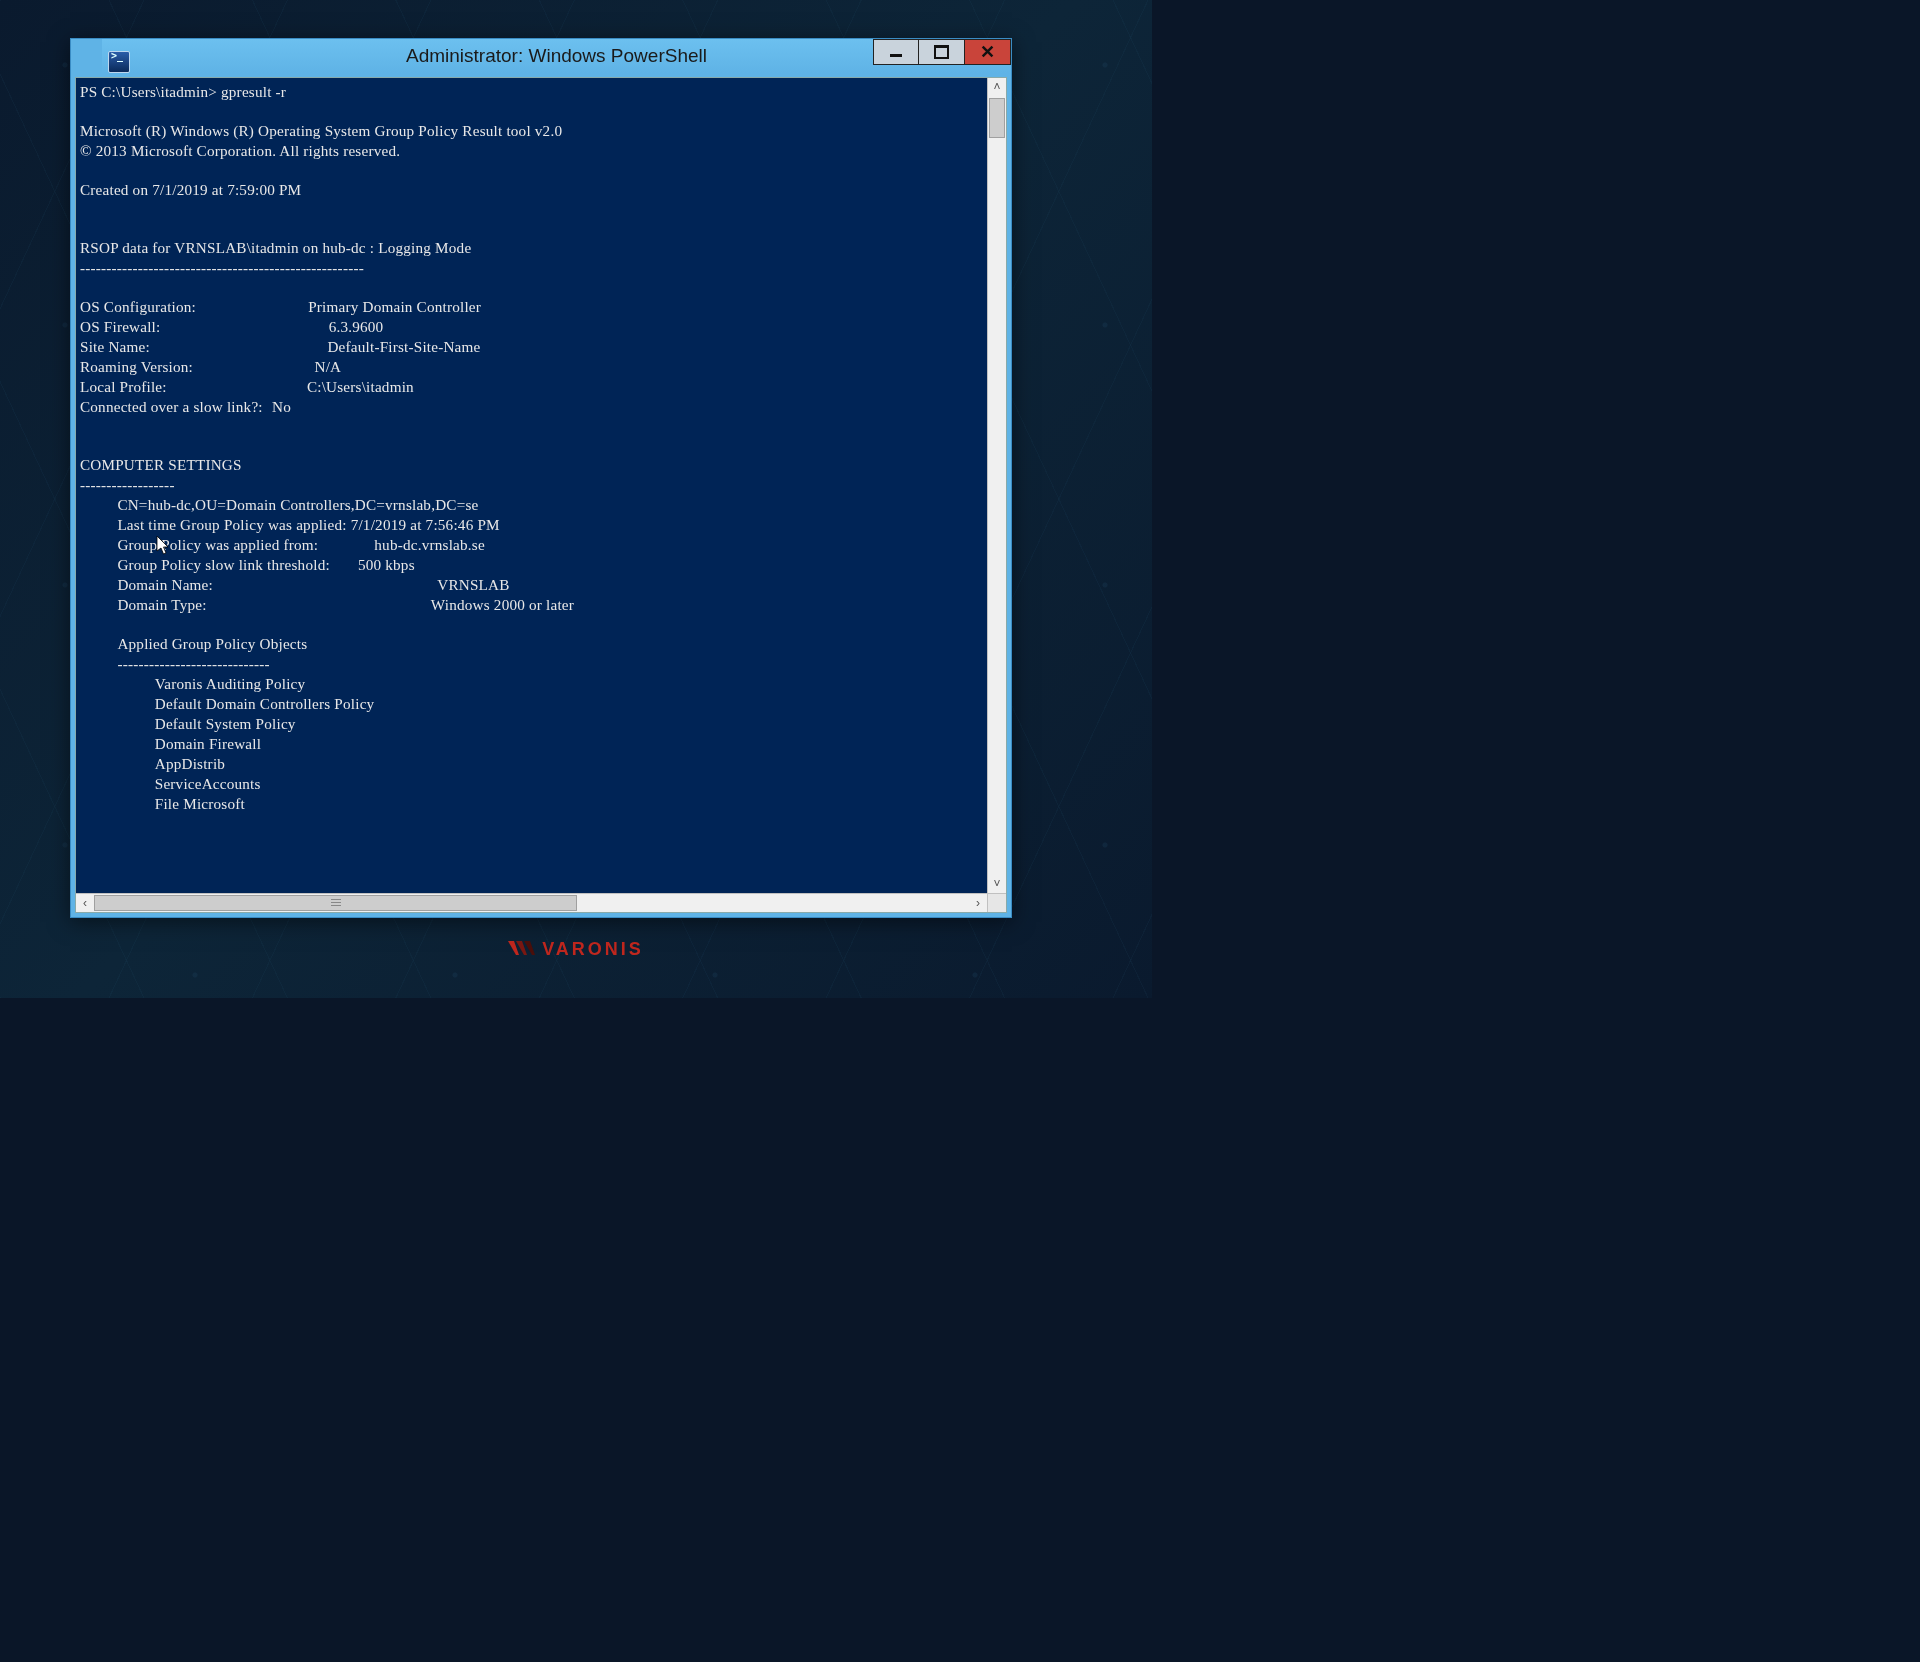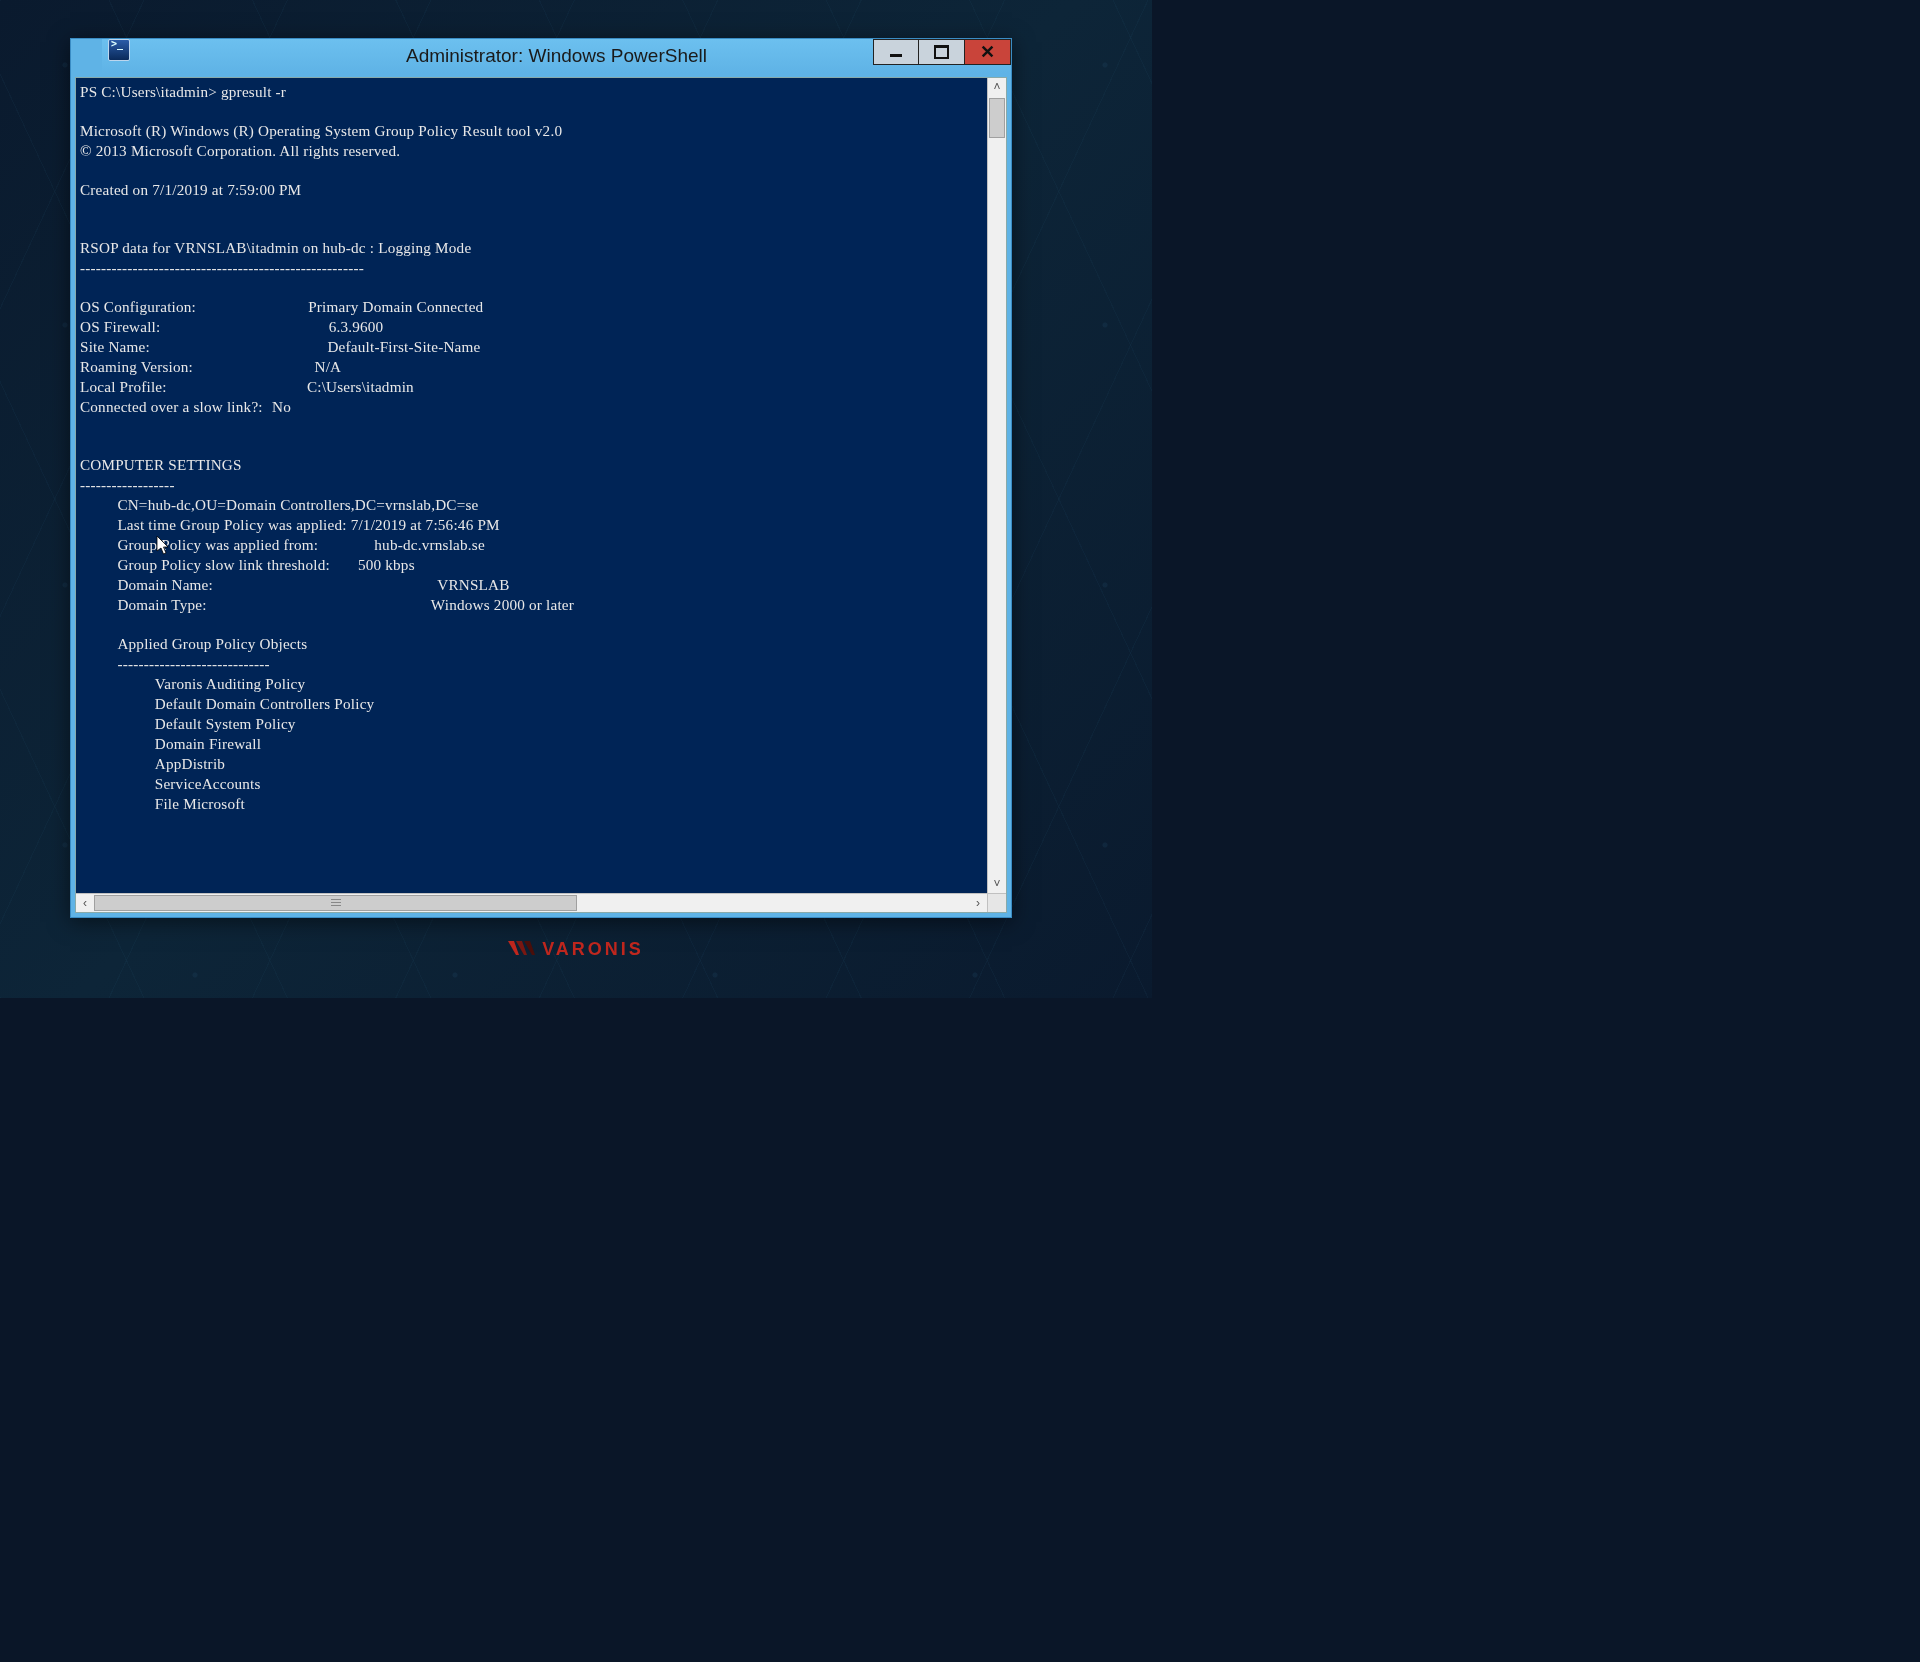--- a/index.html
+++ b/index.html
@@ -41,21 +41,21 @@
     box-shadow: 0 4px 20px rgba(0,0,0,0.5);
     z-index: 10;
     display: flex;
     flex-direction: column;
   }
 
   .titlebar {
     height: 34px;
     background: linear-gradient(#6cc0ef, #5fb3e6);
     display: flex;
-    align-items: flex-start;
+    align-items: flex-end;
     position: relative;
     flex-shrink: 0;
     margin-left: 31px;
   }
   .titlebar .app-icon {
     width: 20px; height: 20px;
     margin: 0 8px 0 6px;
     background: linear-gradient(#2a5ca8, #0a2a5a);
     border: 1px solid #bcd6ee;
     border-radius: 2px;
@@ -236,21 +236,21 @@
 
 <span>Microsoft (R) Windows (R) Operating System Group Policy Result tool v2.0</span>
 <span>© 2013 Microsoft Corporation. All rights reserved.</span>
 
 <span>Created on 7/1/2019 at 7:59:00 PM</span>
 
 
 <span>RSOP data for VRNSLAB\itadmin on hub-dc : Logging Mode</span>
 <span>------------------------------------------------------</span>
 
-<span>OS Configuration:</span>            <span>Primary Domain Connected</span>
+<span>OS Configuration:</span>            <span>Primary Domain Controller</span>
 <span>OS Firewall:</span>                  <span>6.3.9600</span>
 <span>Site Name:</span>                   <span>Default-First-Site-Name</span>
 <span>Roaming Version:</span>             <span>N/A</span>
 <span>Local Profile:</span>               <span>C:\Users\itadmin</span>
 <span>Connected over a slow link?:</span> <span>No</span>
 
 
 <span>COMPUTER SETTINGS</span>
 <span>------------------</span>
     <span>CN=hub-dc,OU=Domain Controllers,DC=vrnslab,DC=se</span>

